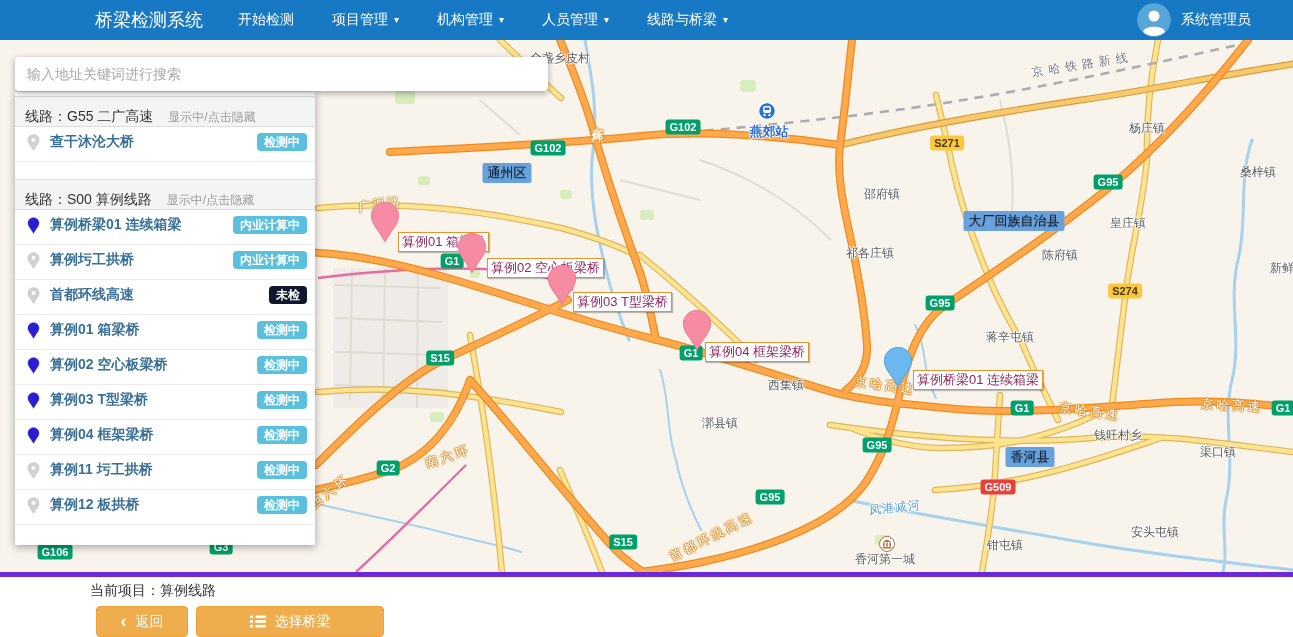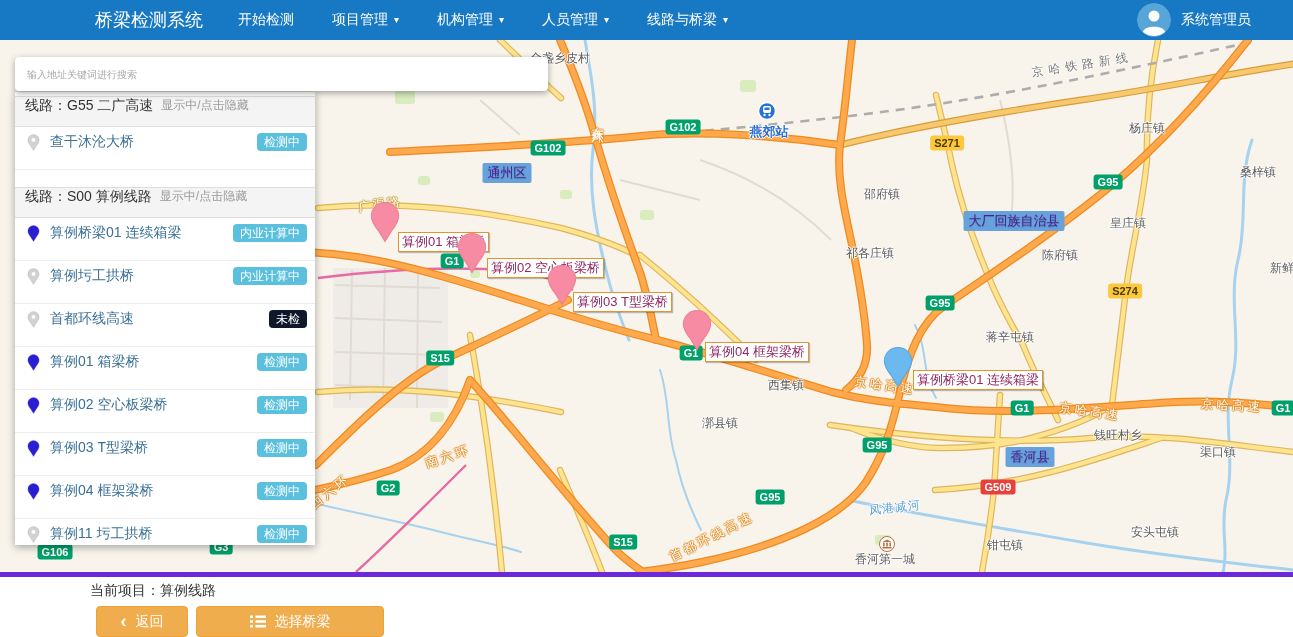--- a/index.html
+++ b/index.html
@@ -15,45 +15,45 @@
   .nav-user{margin-left:auto;margin-right:42px;display:flex;align-items:center;gap:10px;font-size:14px;}
   .avatar{width:34px;height:34px;border-radius:50%;overflow:hidden;display:flex;}
 
   
   .map{position:absolute;top:40px;left:0;width:1293px;height:532px;background:#f8f4ec;overflow:hidden;}
   .map svg.roads{position:absolute;top:0;left:0;}
   .ov{position:absolute;white-space:nowrap;}
   .ctr{transform:translate(-50%,-50%);}
   .town{color:#5b5b5b;font-size:12px;text-shadow:-1px 0 #fff,1px 0 #fff,0 -1px #fff,0 1px #fff;}
   .water-lbl{color:#56a0d8;font-size:12px;letter-spacing:1px;text-shadow:-1px 0 #fff,1px 0 #fff,0 -1px #fff,0 1px #fff;}
-  .district{background:#68a2dc;color:#4c1d95;font-size:13px;padding:1px 5px;border-radius:2px;text-shadow:0 1px 1px rgba(0,0,0,.25);}
+  .district{background:#68a2dc;color:#0f172a;font-size:13px;padding:1px 5px;border-radius:2px;text-shadow:0 1px 1px rgba(0,0,0,.25);}
   .shield{font-size:11px;font-weight:bold;padding:1px 4px;border-radius:3px;line-height:13px;}
   .sg{background:#00a06a;color:#fff;}
   .sy{background:#fdc73e;color:#4a3c00;}
   .sr{background:#e8403a;color:#fff;}
   .rl-hw{color:#fff;font-size:12.5px;letter-spacing:3px;text-shadow:-1px 0 1px #e08a1e,1px 0 1px #e08a1e,0 -1px 1px #e08a1e,0 1px 1px #e08a1e;}
   .rl-rd{color:#fff;font-size:12.5px;letter-spacing:2px;text-shadow:-1px 0 1px #c9a23f,1px 0 1px #c9a23f,0 -1px 1px #c9a23f,0 1px 1px #c9a23f;}
   .rl-rail{color:#777;font-size:12px;letter-spacing:5px;text-shadow:-1px 0 #fff,1px 0 #fff,0 -1px #fff,0 1px #fff;}
   .rl-v{writing-mode:vertical-lr;letter-spacing:2px;}
   .station-name{color:#2d6fd0;font-size:13px;font-weight:bold;text-shadow:-1px 0 #fff,1px 0 #fff,0 -1px #fff,0 1px #fff;}
   .marker{position:absolute;transform:translate(-50%,-100%);cursor:pointer;}
   .bridge-lbl{position:absolute;background:#fff;border:1px solid #e0952e;color:#8e2963;font-size:13px;line-height:18px;padding:0 3px;box-shadow:1px 1px 1px rgba(0,0,0,.25);}
 
   
-  .search{position:absolute;left:15px;top:57px;width:509px;height:34px;z-index:45;border:0;border-radius:4px;box-shadow:0 2px 6px rgba(0,0,0,.35);padding:0 12px;font-size:10px;color:#333;outline:none;background:#fff;}
+  .search{position:absolute;left:15px;top:57px;width:509px;height:34px;z-index:45;border:0;border-radius:4px;box-shadow:0 2px 6px rgba(0,0,0,.35);padding:0 12px;font-size:14px;color:#333;outline:none;background:#fff;}
   .search::placeholder{color:#a9a9a9;}
 
   
   .panel{position:absolute;left:15px;top:92px;width:300px;height:453px;background:#fff;box-shadow:0 2px 8px rgba(0,0,0,.35);z-index:44;overflow:hidden;}
   .group{margin-top:4px;}
   .group + .group{margin-top:17px;}
-  .group-header{background:#f4f4f4;border-top:1px solid #ddd;border-bottom:1px solid #ddd;height:29px;display:flex;align-items:flex-start;padding:0 10px;gap:8px;cursor:pointer;}
+  .group-header{background:#f4f4f4;border-top:1px solid #ddd;border-bottom:1px solid #ddd;height:29px;display:flex;align-items:flex-end;padding:0 10px;gap:15px;cursor:pointer;}
   .gh-title{font-size:14px;color:#333;}
   .gh-hint{font-size:12px;color:#9b9b9b;}
-  .brow{height:30px;display:flex;align-items:center;padding:0 8px 12px 12px;border-bottom:1px solid #ececec;cursor:pointer;background:#fff;}
+  .brow{height:30px;display:flex;align-items:center;padding:0 8px 4px 12px;border-bottom:1px solid #ececec;cursor:pointer;background:#fff;font-weight:bold;}
   .brow .pin{width:14px;display:flex;}
   .brow .bname{flex:1;margin-left:9px;font-size:14px;color:#3a7096;overflow:hidden;white-space:nowrap;}
   .badge{font-size:12px;color:#fff;padding:2px 7px;border-radius:4px;line-height:14px;white-space:nowrap;}
   .badge.info{background:#5bc0de;}
   .badge.default{background:#0f172a;}
 
   
   .footer{position:absolute;left:0;top:572px;width:100%;height:65px;background:#fff;border-top:5px solid #6d28d9;box-sizing:border-box;padding-left:90px;z-index:42;}
   .project{padding-top:5px;font-size:14px;color:#333;}
   .btnrow{margin-top:6px;display:flex;gap:8px;margin-left:6px;}
@@ -209,21 +209,21 @@
         <div class="ov shield sg ctr" style="left: 548px; top: 108px;">G102</div>
         <div class="ov shield sg ctr" style="left: 683px; top: 87px;">G102</div>
         <div class="ov shield sg ctr" style="left: 1108px; top: 142px;">G95</div>
         <div class="ov shield sg ctr" style="left: 940px; top: 263px;">G95</div>
         <div class="ov shield sg ctr" style="left: 877px; top: 405px;">G95</div>
         <div class="ov shield sg ctr" style="left: 770px; top: 457px;">G95</div>
         <div class="ov shield sg ctr" style="left: 452px; top: 221px;">G1</div>
         <div class="ov shield sg ctr" style="left: 691px; top: 313px;">G1</div>
         <div class="ov shield sg ctr" style="left: 1022px; top: 368px;">G1</div>
         <div class="ov shield sg ctr" style="left: 1283px; top: 368px;">G1</div>
-        <div class="ov shield sg ctr" style="left: 388px; top: 448px;">G2</div>
+        <div class="ov shield sg ctr" style="left: 388px; top: 428px;">G2</div>
         <div class="ov shield sg ctr" style="left: 221px; top: 507px;">G3</div>
         <div class="ov shield sg ctr" style="left: 55px; top: 512px;">G106</div>
         <div class="ov shield sg ctr" style="left: 440px; top: 318px;">S15</div>
         <div class="ov shield sg ctr" style="left: 623px; top: 502px;">S15</div>
         <div class="ov shield sy ctr" style="left: 947px; top: 103px;">S271</div>
         <div class="ov shield sy ctr" style="left: 1125px; top: 251px;">S274</div>
         <div class="ov shield sr ctr" style="left: 998px; top: 447px;">G509</div>
         <div class="ov ctr" style="left: 767px; top: 73px;"><svg width="19" height="19">
             <circle cx="9.5" cy="9.5" r="8.5" fill="#2573d6" stroke="#fff" stroke-width="1.5"></circle>
             <rect x="5.5" y="4.5" width="8" height="7" rx="2" fill="#fff"></rect>

